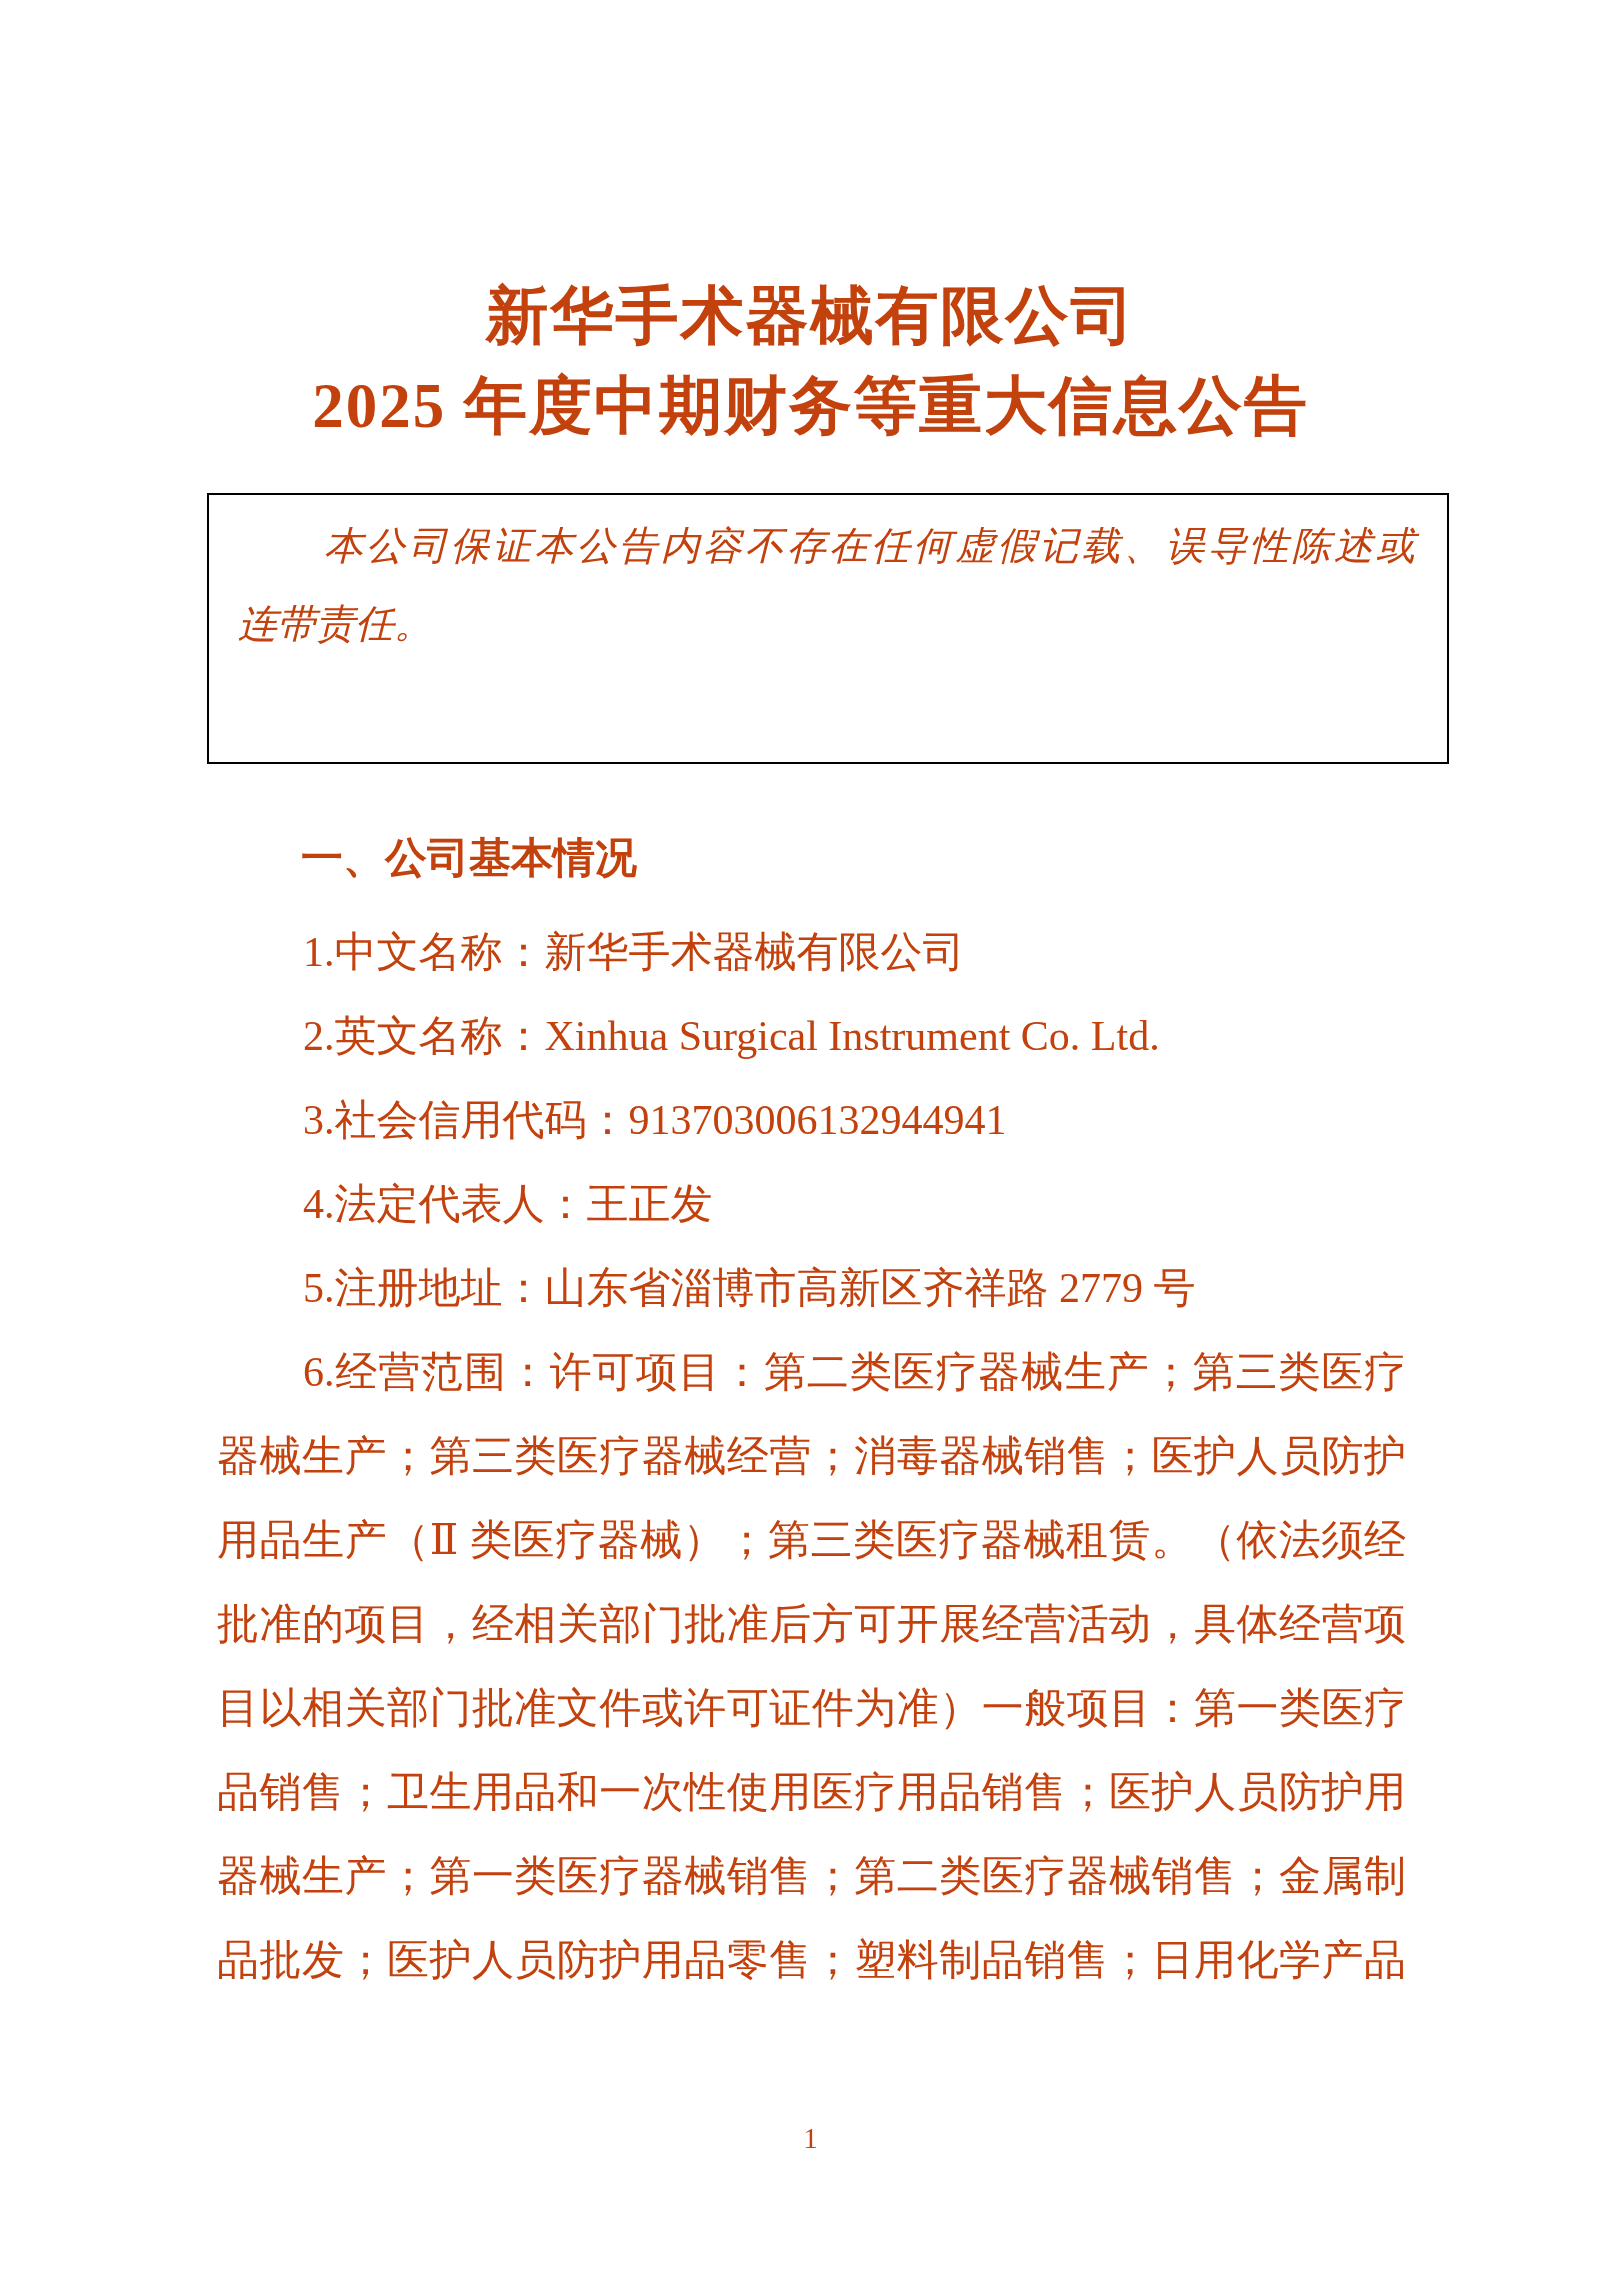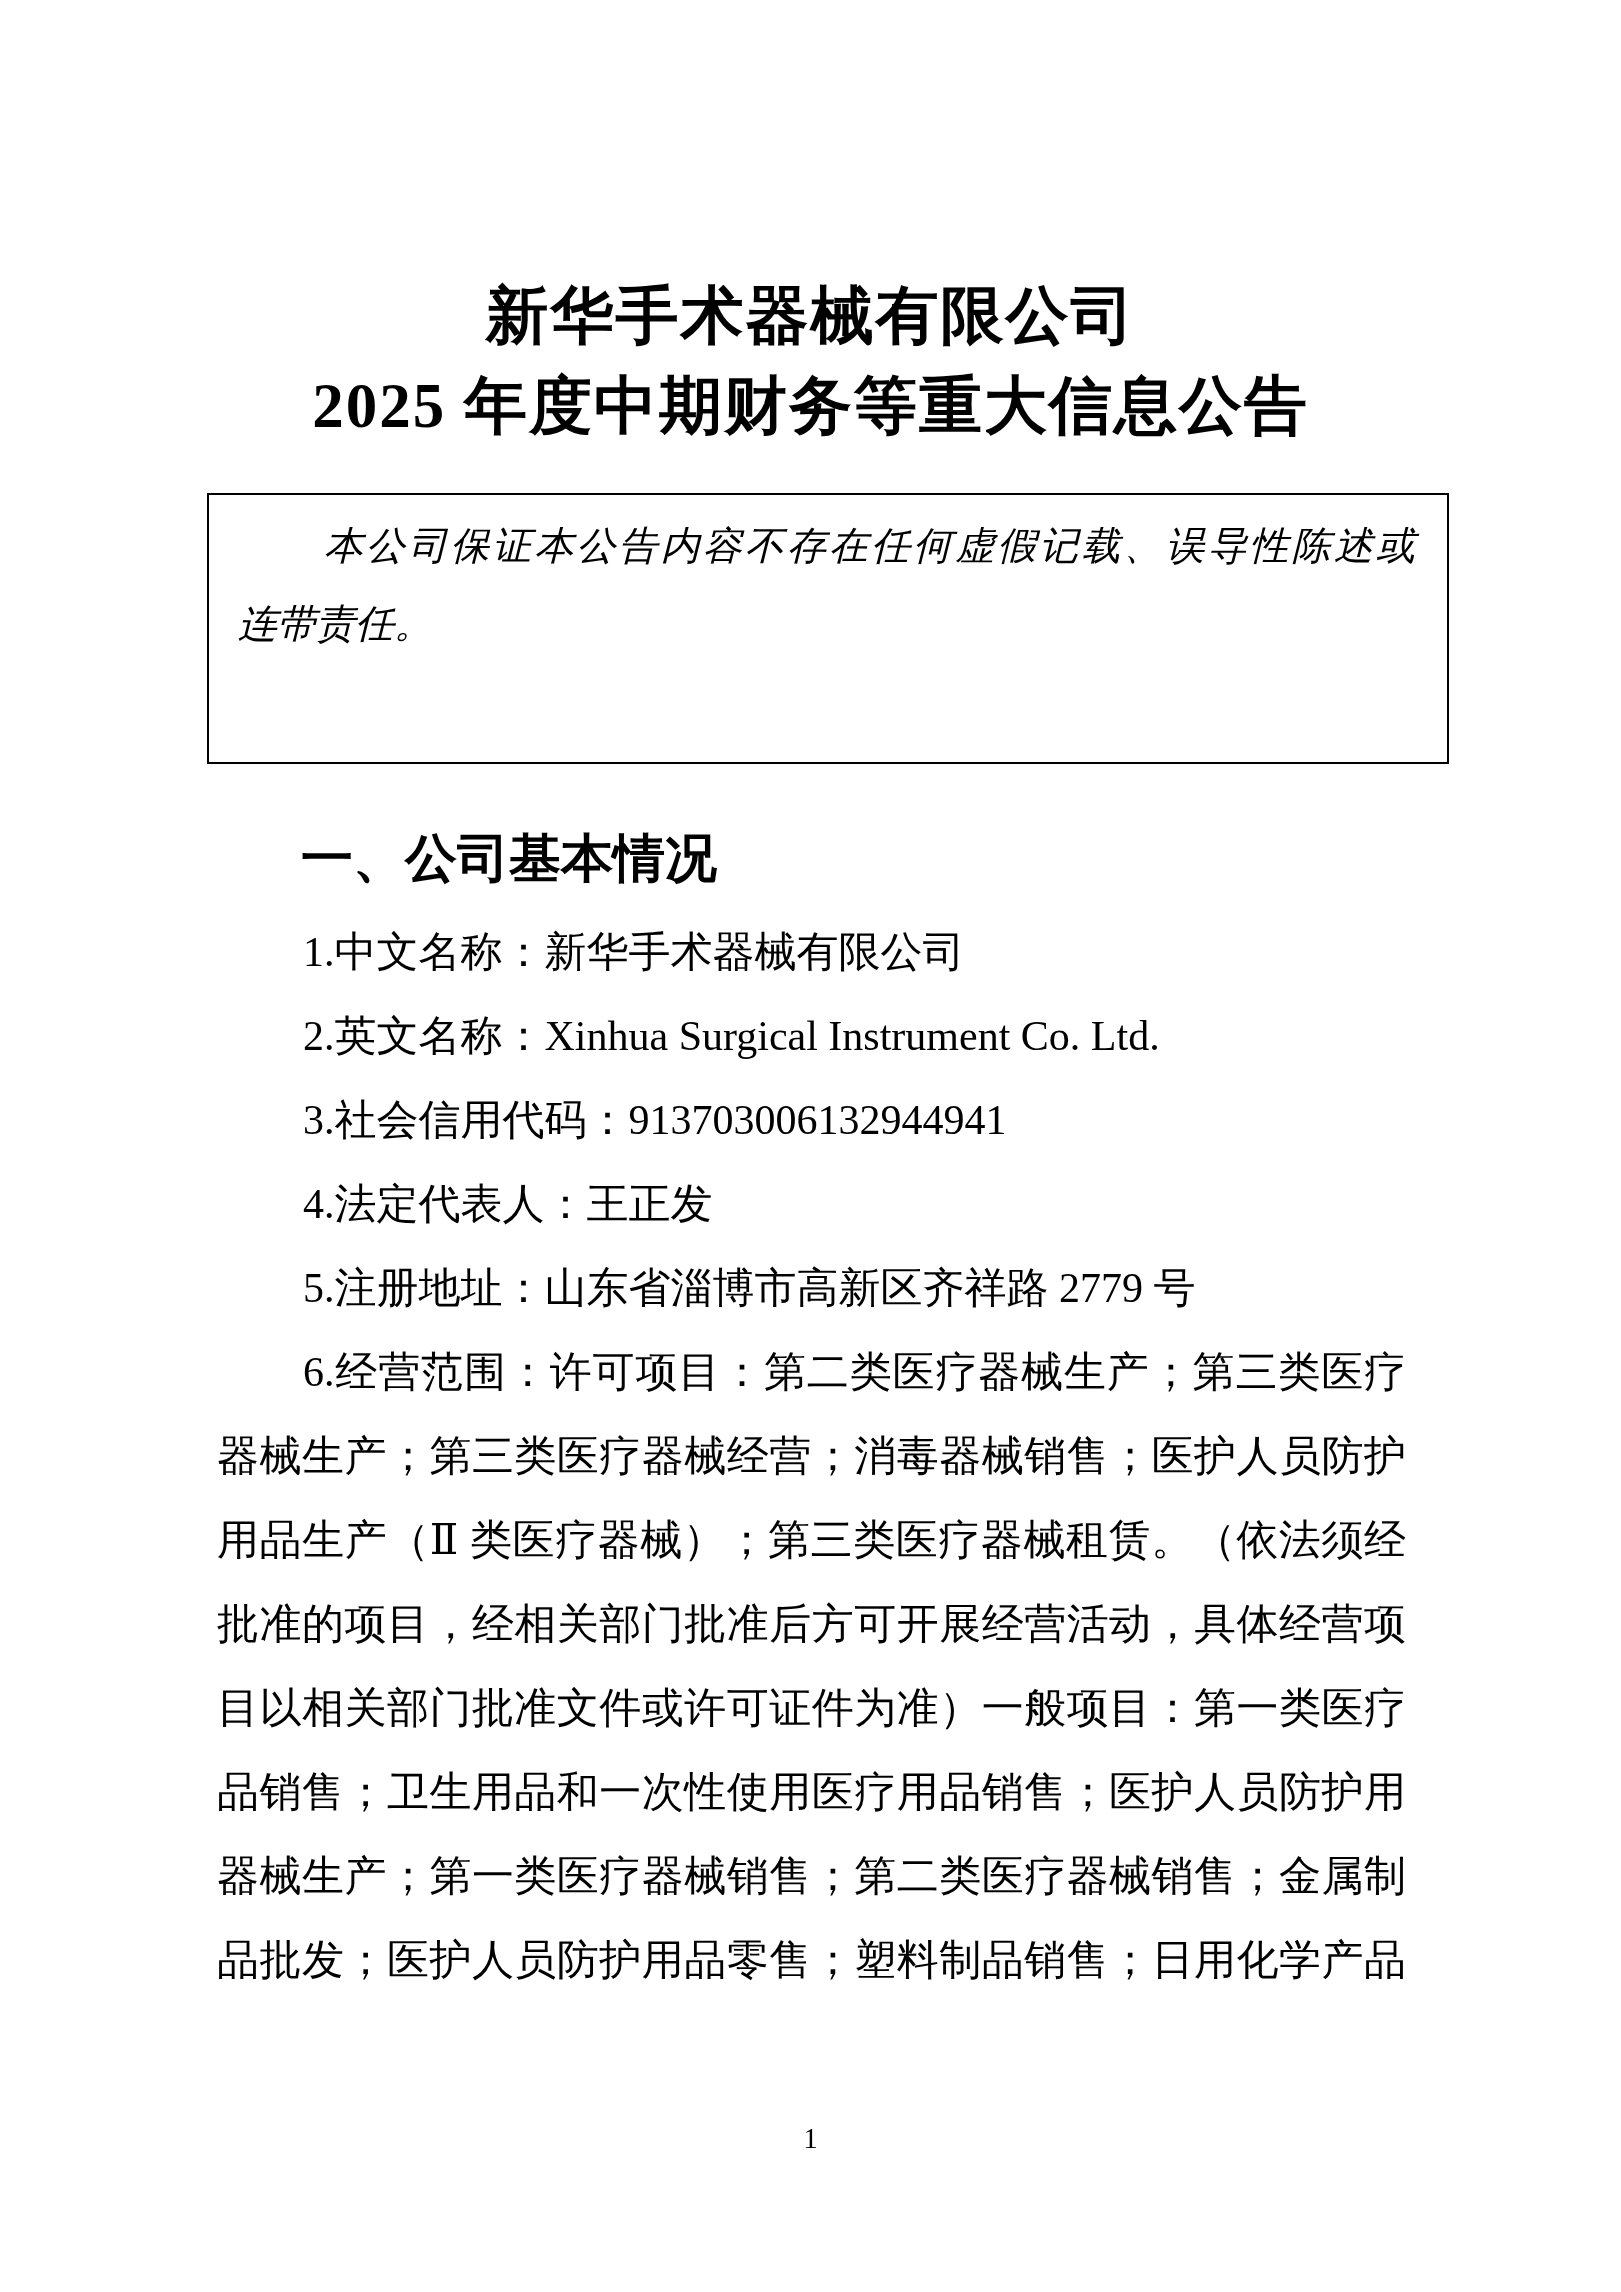--- a/index.html
+++ b/index.html
@@ -5,21 +5,21 @@
   html, body {
     margin: 0;
     padding: 0;
     background: #ffffff;
   }
   .page {
     position: relative;
     width: 1621px;
     height: 2293px;
     background: #ffffff;
-    color: #000000;
+    color: #c2410c;
     font-family: "Liberation Serif", "DejaVu Serif", serif;
     overflow: hidden;
   }
   .doc-title {
     position: absolute;
     top: 271px;
     left: 0;
     width: 100%;
     margin: 0;
     text-align: center;
@@ -48,21 +48,21 @@
     font-family: "Liberation Serif", "DejaVu Serif", serif;
     white-space: nowrap;
   }
   .section-heading {
     position: absolute;
     left: 211px;
     top: 821px;
     width: 1201px;
     margin: 0;
     padding-left: 90px;
-    font-size: 52px;
+    font-size: 42px;
     line-height: 74px;
     font-weight: bold;
     font-family: "Liberation Sans", "DejaVu Sans", sans-serif;
   }
   .body-text {
     position: absolute;
     left: 211px;
     top: 907px;
     width: 1201px;
   }

